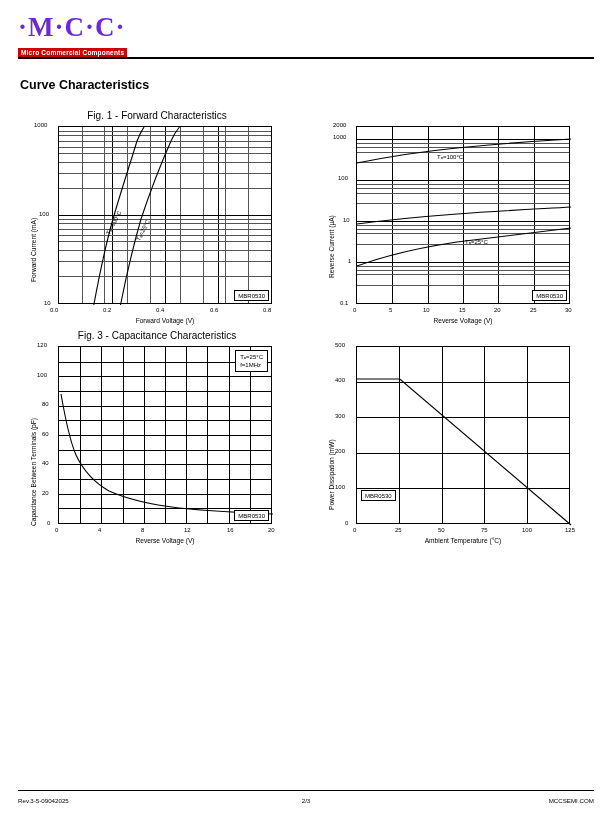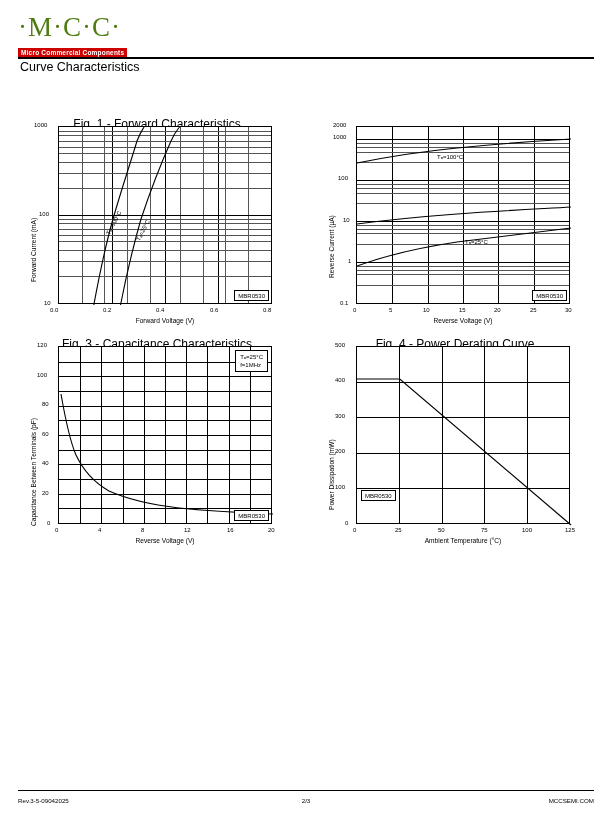--- a/index.html
+++ b/index.html
@@ -11,48 +11,48 @@
     position:relative;
     overflow:hidden;
   }
   .page{position:absolute;inset:0;}
 
   
   .header{position:absolute;left:18px;top:14px;width:576px;height:46px;}
   .logo{position:absolute;left:0;top:0;width:190px;}
   .logo-main{
     font-family:"Liberation Serif", serif;
-    font-weight:normal;font-size:27px;letter-spacing:1px;
-    color:#4d7c0f;line-height:1;
+    font-weight:bold;font-size:27px;letter-spacing:1px;
+    color:#6d28d9;line-height:1;
   }
   .logo-bar{
     margin-top:3px;background:#cc0000;color:#fff;
     font-size:6.5px;font-weight:bold;letter-spacing:.2px;
     padding:1.5px 3px 1.5px 3px;display:inline-block;
   }
   .header-title{
     position:absolute;right:0;top:8px;
     font-size:12.5px;font-weight:bold;letter-spacing:.3px;
     text-align:right;white-space:pre;
   }
   .header-rule{
     position:absolute;left:18px;top:57px;width:576px;height:1.6px;background:#000;
   }
 
   
   .section-title{
-    position:absolute;left:20px;top:60px;
-    font-size:12.5px;font-weight:normal;
+    position:absolute;left:20px;top:78px;
+    font-size:12.5px;font-weight:bold;
   }
 
   
   .fig{position:absolute;}
   .fig-caption{
-    font-size:12px;text-align:center;width:100%;
-    position:absolute;top:7px;left:0;
+    font-size:10px;text-align:center;width:100%;
+    position:absolute;top:0;left:0;
   }
   .plot{
     position:absolute;border:1px solid #000;box-sizing:border-box;
     background:#fff;
   }
   .gl{position:absolute;background:#000;}
   .gl-v{width:0.5px;top:0;bottom:0;}
   .gl-h{height:0.5px;left:0;right:0;}
   .gl-faint{background:#555;}
   .curve{position:absolute;left:0;top:0;overflow:visible;}
@@ -278,21 +278,20 @@
     <div class="tick" style="left:76px;top:197px;">4</div>
     <div class="tick" style="left:119px;top:197px;">8</div>
     <div class="tick" style="left:162px;top:197px;">12</div>
     <div class="tick" style="left:205px;top:197px;">16</div>
     <div class="tick" style="left:246px;top:197px;">20</div>
 
     <div class="axis-label" style="left:36px;top:207px;width:214px;">Reverse Voltage (V)</div>
   </div>
 
   <div class="fig" style="left:320px;top:330px;width:270px;height:215px;">
-    <div class="fig-caption">Fig. 4 - Power Derating Curve</div>
 
     <div class="ylab" style="left:8px;top:180px;transform:rotate(-90deg);">Power Dissipation (mW)</div>
 
     <div class="plot" id="p4" style="left:36px;top:16px;width:214px;height:178px;">
       <div class="gl gl-v" style="left:20%"></div>
       <div class="gl gl-v" style="left:40%"></div>
       <div class="gl gl-v" style="left:60%"></div>
       <div class="gl gl-v" style="left:80%"></div>
       <div class="gl gl-h" style="top:20%"></div>
       <div class="gl gl-h" style="top:40%"></div>

